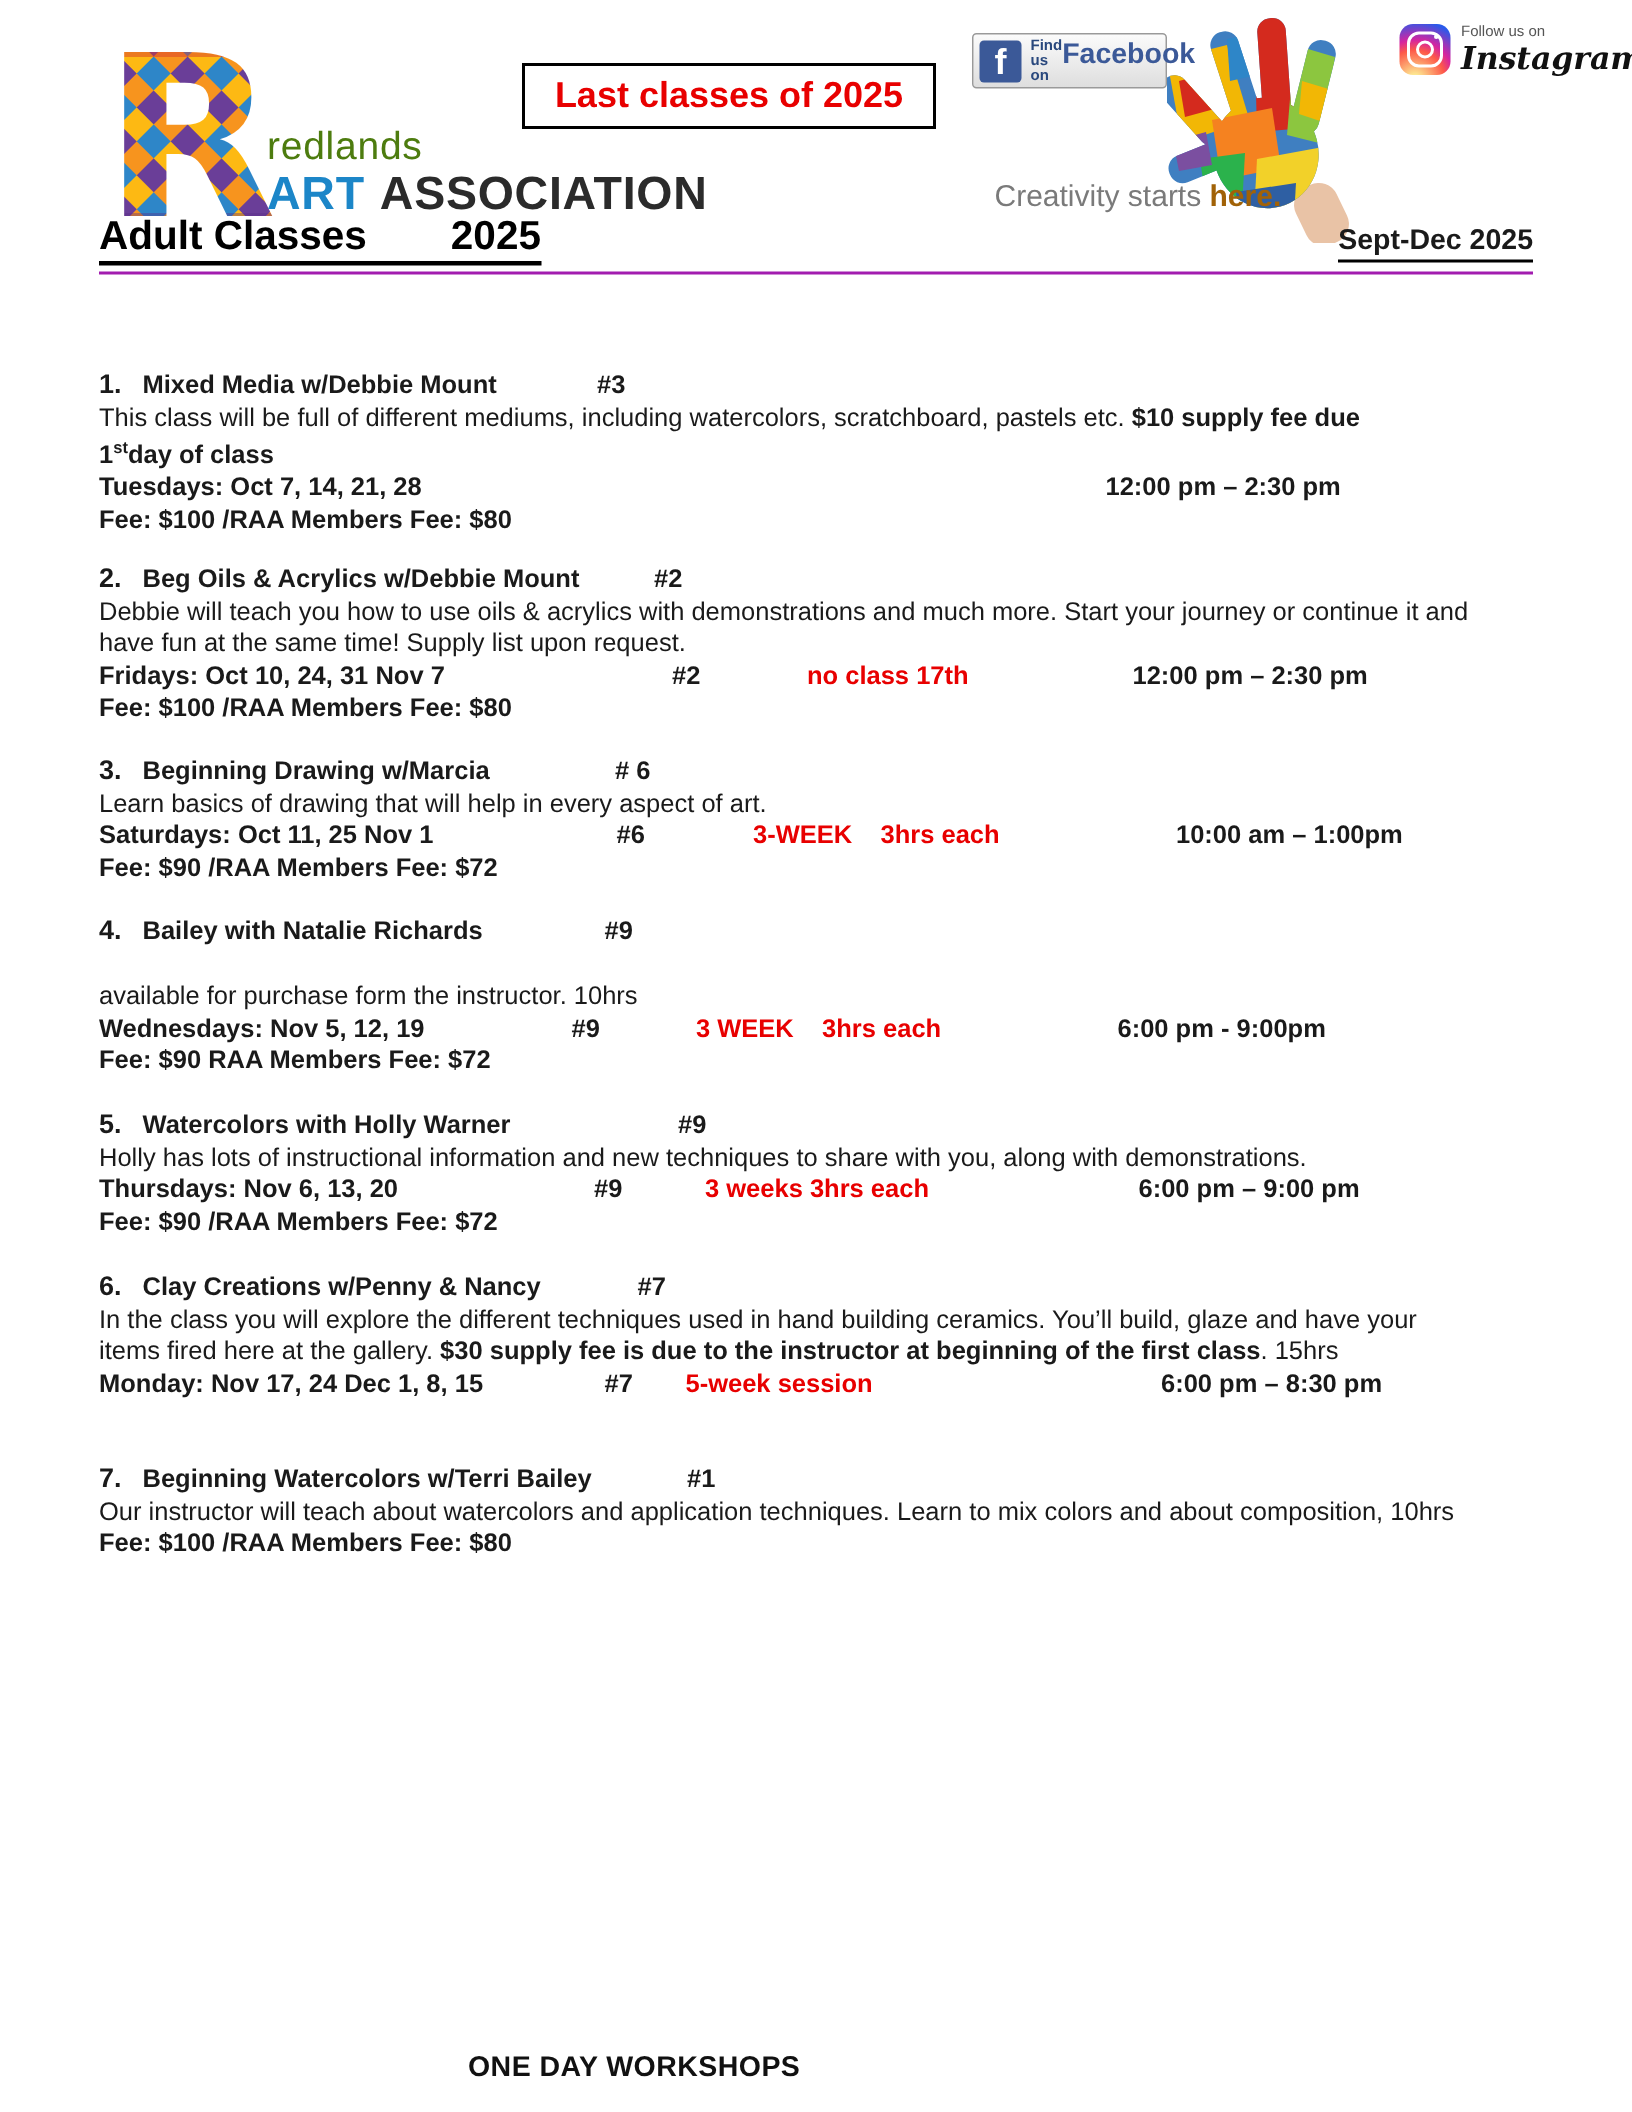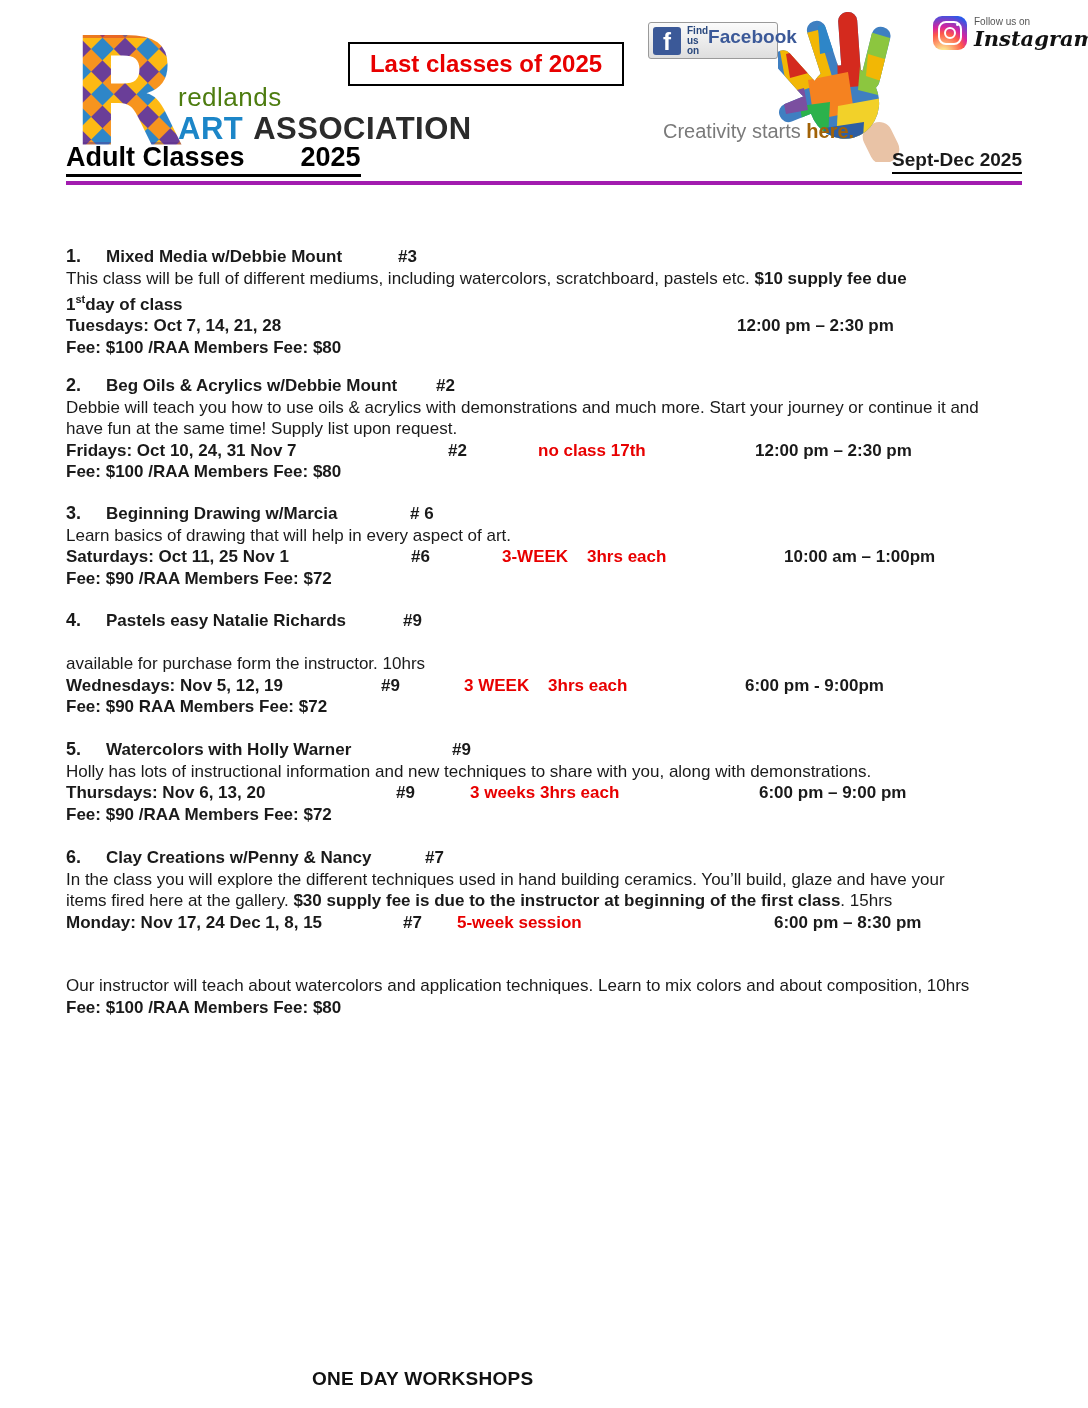--- a/index.html
+++ b/index.html
@@ -28,29 +28,29 @@
   .ig-cam::before{content:"";position:absolute;inset:5px;border:2px solid #fff;border-radius:8px;}
   .ig-cam::after{content:"";position:absolute;inset:11px;border:2px solid #fff;border-radius:50%;}
   .ig-dot{position:absolute;right:8px;top:7px;width:3px;height:3px;border-radius:50%;background:#fff;}
   .ig-text{display:flex;flex-direction:column;margin-left:7px;line-height:1;}
   .ig-text .s1{font-size:10px;color:#555;}
   .ig-text .s2{font-size:21px;color:#111;font-family:"DejaVu Serif",serif;font-style:italic;font-weight:bold;margin-top:1px;}
   .hand-svg{position:absolute;left:778px;top:10px;}
   .tagline{position:absolute;left:663px;top:120px;font-size:20px;color:#7a7a7a;}
   .tagline b{color:#a16207;}
   .title-row{position:absolute;left:66px;top:142px;width:956px;display:flex;align-items:baseline;
-             border-bottom:4px solid #a21caf;padding-bottom:4px;}
+             border-bottom:2px solid #a21caf;padding-bottom:4px;}
   .t-under{border-bottom:3px solid #000;padding-bottom:1px;font-size:27px;font-weight:bold;color:#000;}
   .t-year{margin-left:56px;}
   .sd{margin-left:auto;font-size:19px;font-weight:bold;border-bottom:2px solid #000;padding-bottom:1px;}
   
   .cls{position:absolute;left:66px;width:958px;font-size:17px;line-height:21.5px;}
   .titleline{position:relative;}
   .titleline .n{font-size:18px;}
-  .titleline .t{margin-left:25px;}
+  .titleline .t{margin-left:14px;}
   .titleline .tag{position:absolute;}
   .desc{margin:0;}
   .sched{position:relative;height:21.5px;}
   .sched .abs{position:absolute;top:0;white-space:pre;}
   .pre{white-space:pre;}
   .red{color:#e80000;}
   .sup{font-size:11px;vertical-align:super;font-weight:bold;}
   .fee{display:block;}
   .footer-head{position:absolute;left:312px;top:1368px;font-size:19px;font-weight:bold;letter-spacing:.3px;color:#111;}
 </style>
@@ -176,21 +176,21 @@
       <b class="pre">Saturdays: Oct 11, 25 Nov 1</b>
       <b class="abs" style="left:345px">#6</b>
       <b class="abs red" style="left:436px">3-WEEK    3hrs each</b>
       <b class="abs" style="left:718px">10:00 am – 1:00pm</b>
     </div>
     <b class="fee">Fee: $90 /RAA Members Fee: $72</b>
   </section>
 
   <section class="cls" style="top:610px">
     <div class="titleline">
-      <b class="n">4.</b><b class="t">Pastels easy Natalie Richards</b><b class="tag" style="left:337px">#9</b>
+      <b class="n">4.</b><b class="t">Bailey with Natalie Richards</b><b class="tag" style="left:337px">#9</b>
     </div>
     <p class="desc"><br><span>available for purchase form the instructor. 10hrs</span></p>
     <div class="sched">
       <b class="pre">Wednesdays: Nov 5, 12, 19</b>
       <b class="abs" style="left:315px">#9</b>
       <b class="abs red" style="left:398px">3 WEEK    3hrs each</b>
       <b class="abs" style="left:679px">6:00 pm - 9:00pm</b>
     </div>
     <b class="fee">Fee: $90 RAA Members Fee: $72</b>
   </section>
@@ -216,19 +216,22 @@
     <p class="desc"><span>In the class you will explore the different techniques used in hand building ceramics. You’ll build, glaze and have your</span><br><span>items fired here at the gallery. </span><b>$30 supply fee is due to the instructor at beginning of the first class</b><span>. 15hrs</span></p>
     <div class="sched">
       <b class="pre">Monday: Nov 17, 24 Dec 1, 8, 15</b>
       <b class="abs" style="left:337px">#7</b>
       <b class="abs red" style="left:391px">5-week session</b>
       <b class="abs" style="left:708px">6:00 pm – 8:30 pm</b>
     </div>
   </section>
 
   <section class="cls" style="top:975px">
+    <div class="titleline">
+      <b class="n">7.</b><b class="t">Beginning Watercolors w/Terri Bailey</b><b class="tag" style="left:392px">#1</b>
+    </div>
     <p class="desc"><span>Our instructor will teach about watercolors and application techniques. Learn to mix colors and about composition, 10hrs</span></p>
     <b class="fee">Fee: $100 /RAA Members Fee: $80</b>
   </section>
 
   <div class="footer-head">ONE DAY WORKSHOPS</div>
 
 </div>
 
 </body></html>

